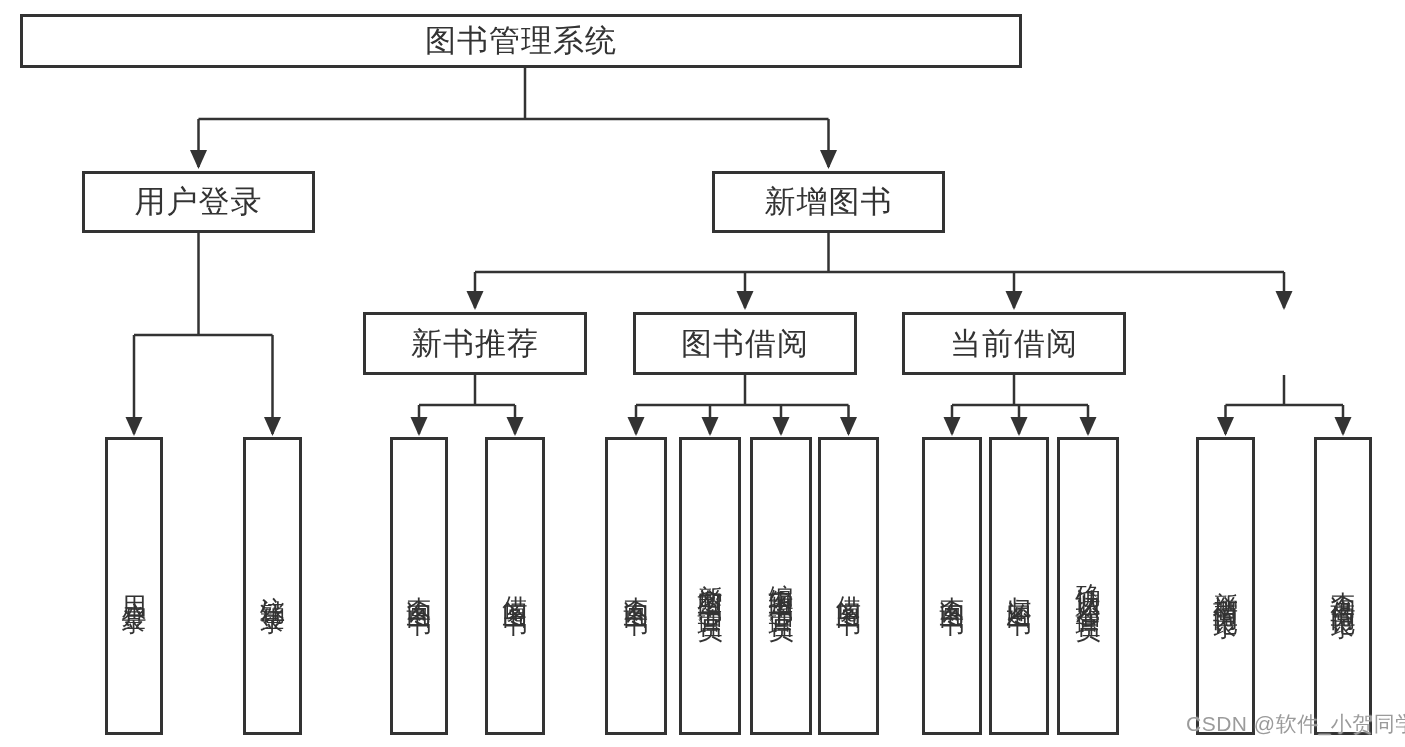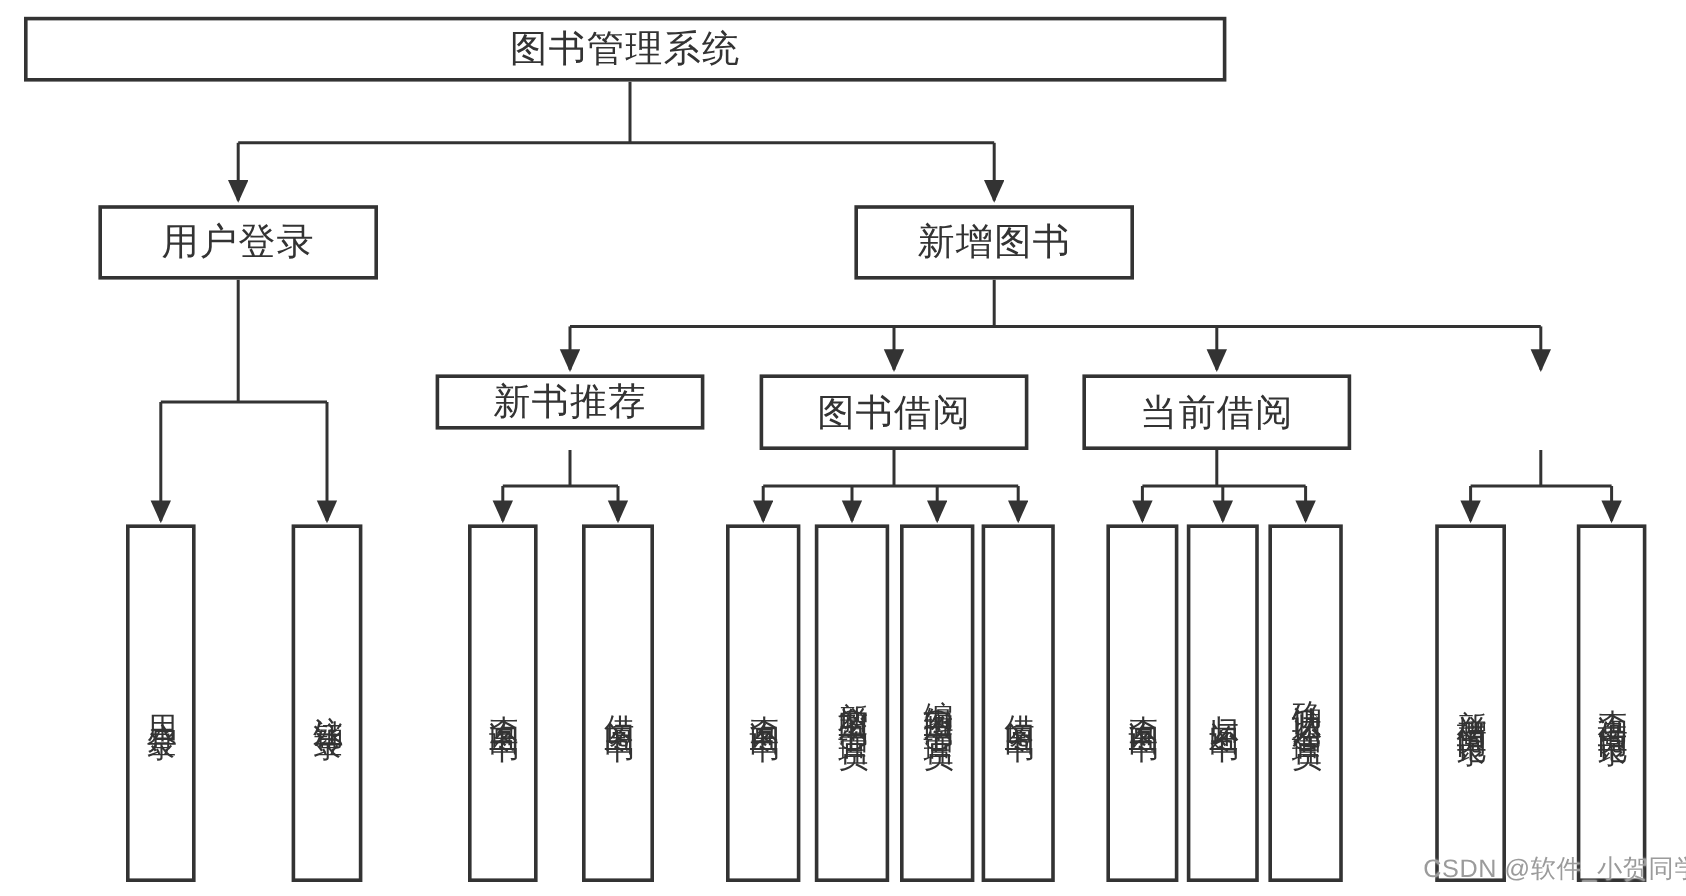--- a/index.html
+++ b/index.html
@@ -116,21 +116,21 @@
     <span>图书管理系统</span>
   </div>
 
   <div class="node hbox" style="left:82px;top:171px;width:233px;height:62px">
     <span>用户登录</span>
   </div>
   <div class="node hbox" style="left:712px;top:171px;width:233px;height:62px">
     <span>新增图书</span>
   </div>
 
-  <div class="node hbox" style="left:363px;top:312px;width:224px;height:46px">
+  <div class="node hbox" style="left:363px;top:312px;width:224px;height:63px">
     <span>新书推荐</span>
   </div>
   <div class="node hbox" style="left:902px;top:312px;width:224px;height:63px">
     <span>当前借阅</span>
   </div>
   <div class="node hbox" style="left:633px;top:312px;width:224px;height:63px">
     <span>图书借阅</span>
   </div>
 
   <div class="node vbox" style="left:105px;top:437px;width:58px;height:298px">

